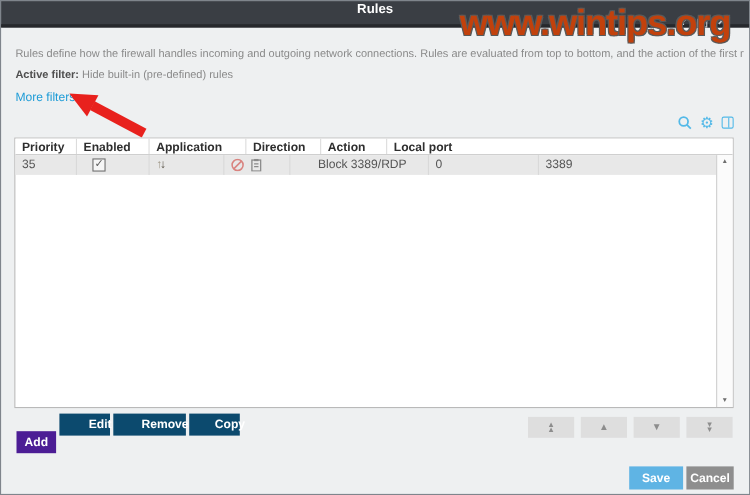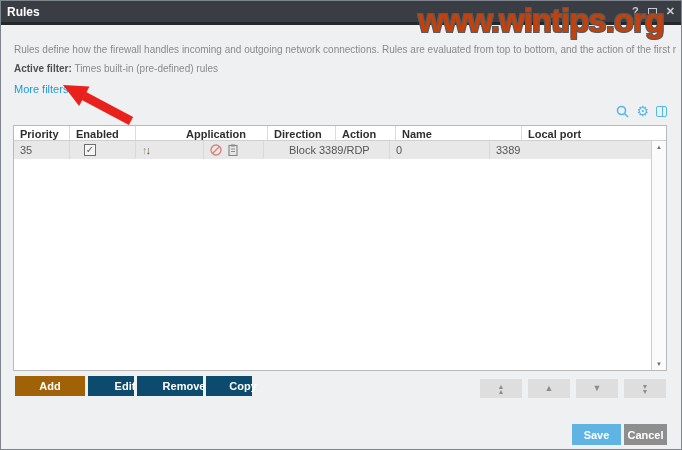--- a/index.html
+++ b/index.html
@@ -3,21 +3,21 @@
 <meta charset="utf-8">
 <style>
   * { margin:0; padding:0; box-sizing:border-box; }
   html,body { width:682px; height:450px; }
   body { font-family:"Liberation Sans", sans-serif; background:#eef0f1; position:relative; overflow:hidden; }
 
   .dialog { position:absolute; inset:0; border:1px solid #7f858c; background:#eef0f1; }
 
   
   .titlebar { position:absolute; left:0; top:0; width:100%; height:24px; background:#3a3e44;
-              border-bottom:3px solid #26282c; display:flex; align-items:center; padding:0 6px; }
+              border-bottom:3px solid #26282c; display:flex; align-items:center; padding:0 20px;flex-direction:column; }
   .title { color:#ffffff; font-size:12px; font-weight:bold; }
   .win-controls { margin-left:auto; display:flex; align-items:center; gap:9px; }
   .win-btn { color:#c9ccd0; font-size:11px; font-weight:bold; line-height:1; cursor:default; }
   .popout-box { width:9px; height:8px; border:1px solid #c9ccd0; display:inline-block; }
 
   
   .watermark { position:absolute; top:1px; right:17px; z-index:50; font-size:33px; font-weight:bold;
                letter-spacing:-1px; color:#c2410c;
                text-shadow:-1px -1px 0 #5a5a5a, 1px -1px 0 #5a5a5a, -1px 1px 0 #5a5a5a, 1px 1px 0 #5a5a5a; }
 
@@ -41,40 +41,40 @@
                  border:1px solid #b9b9b9; display:flex; flex-direction:column; }
   .thead { display:flex; height:15px; background:#ffffff; border-bottom:1px solid #cfcfcf; }
   .th { font-size:11px; font-weight:bold; color:#2f2f2f; padding:2px 0 0 6px; border-right:1px solid #dcdcdc;
         overflow:hidden; white-space:nowrap; }
   .th:last-child { border-right:none; }
   .tbody { flex:1; display:flex; }
   .rows-area { flex:1; }
   .trow { display:flex; height:18px; background:#e8e8e8; align-items:center; }
   .td { font-size:11px; color:#555; padding-left:6px; border-right:1px solid #d9d9d9; height:100%;
         display:flex; align-items:center; overflow:hidden; white-space:nowrap; }
-  .c-priority { width:56px; } .c-enabled { width:66px; } .c-application { width:88px;margin-left:44px; }
+  .c-priority { width:56px; } .c-enabled { width:66px; } .c-application { width:88px; }
   .c-direction { width:68px; } .c-action { width:60px; } .c-name { width:126px; }
   .c-times { width:100px; } .c-local { flex:1; border-right:none !important; }
   .td.c-name { padding-left:25px; }
 
   .checkbox { width:12px; height:12px; border:1px solid #6d6d6d; background:#f6f6f6; margin-left:8px;
               display:flex; align-items:center; justify-content:center; font-size:10px; color:#5a5a5a; line-height:1; }
   .dir-up { color:#a09888; font-size:11px; } .dir-down { color:#5c564b; font-size:11px; margin-left:-2px; }
   .action-icons { display:flex; gap:6px; align-items:center; }
 
   
   .vscroll { width:15px; border-left:1px solid #cfcfcf; background:#fbfbfb; display:flex;
              flex-direction:column; justify-content:space-between; align-items:center; padding:3px 0; }
   .scroll-arrow { font-size:6px; color:#6e6e6e; line-height:6px; }
 
   
   .left-buttons { position:absolute; left:14px; top:375px; display:flex; gap:3px; }
   .btn { height:20px; border:none; color:#ffffff; font-size:11px; font-weight:bold;
          font-family:"Liberation Sans", sans-serif; display:flex; align-items:center; justify-content:center; }
-  .btn-add { width:70px; background:#a16207; }
+  .btn-add { width:36px; background:#4c1d95;margin-top:16px; }
   .btn-dim { background:#0c4a6e;padding-left:28px; }
   .btn-edit { width:46px; } .btn-remove { width:66px; } .btn-copy { width:46px; }
 
   .move-buttons { position:absolute; right:15px; top:378px; display:flex; gap:6px; }
   .move-btn { width:42px; height:19px; background:#dedede; border:none; display:flex; flex-direction:column;
               align-items:center; justify-content:center; line-height:0; }
   .move-glyph { color:#8d8d8d; font-size:7px; line-height:5px; }
 
   .footer-buttons { position:absolute; right:14px; top:423px; display:flex; gap:3px;justify-content:flex-end; }
   .btn-save { width:49px; height:21px; background:#5fb4e4; }
@@ -93,21 +93,21 @@
       <span class="win-btn">✕</span>
     </span>
   </div>
 
   <div class="watermark">www.wintips.org</div>
 
   <div class="intro">Rules define how the firewall handles incoming and outgoing network connections. Rules are evaluated from top to bottom, and the action of the first matching rule is applied.</div>
 
   <div class="filter-line">
     <span class="filter-label">Active filter:</span>
-    <span>Times built-in (pre-defined) rules</span>
+    <span>Hide built-in (pre-defined) rules</span>
   </div>
 
   <a class="more-filters">More filters</a>
 
   <svg class="red-arrow" width="84" height="46" viewBox="0 0 84 46">
     <line x1="27" y1="17" x2="74" y2="42" stroke="#e8211d" stroke-width="9"></line>
     <polygon points="6,6 32.5,7.6 22.1,27" fill="#e8211d"></polygon>
   </svg>
 
   <div class="tool-icons">
@@ -119,21 +119,20 @@
     <span class="cols-icon"></span>
   </div>
 
   <div class="rules-table">
     <div class="thead">
       <div class="th c-priority">Priority</div>
       <div class="th c-enabled">Enabled</div>
       <div class="th c-application">Application</div>
       <div class="th c-direction">Direction</div>
       <div class="th c-action">Action</div>
-      <div class="th c-name">Name</div>
       <div class="th c-local">Local port</div>
     </div>
     <div class="tbody">
       <div class="rows-area">
         <div class="trow">
           <div class="td c-priority">35</div>
           <div class="td c-enabled">
             <span class="checkbox">✓</span>
           </div>
           <div class="td c-direction">

